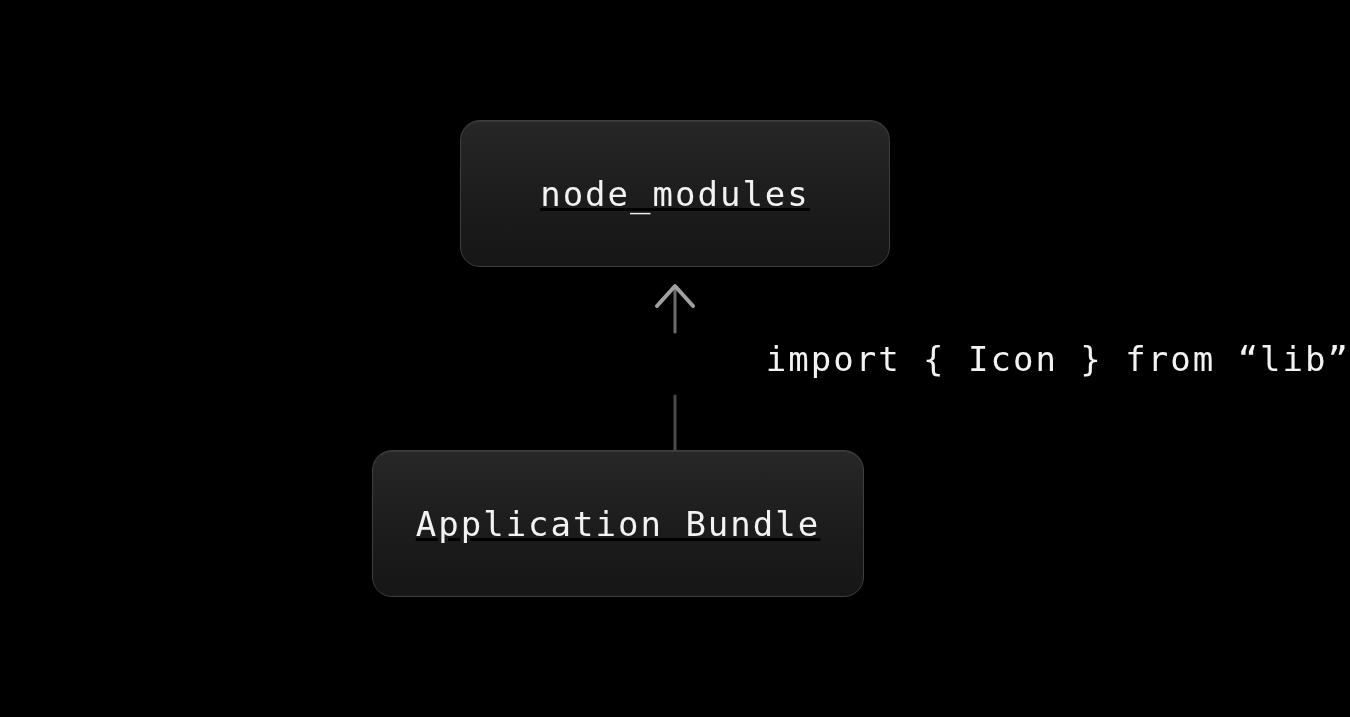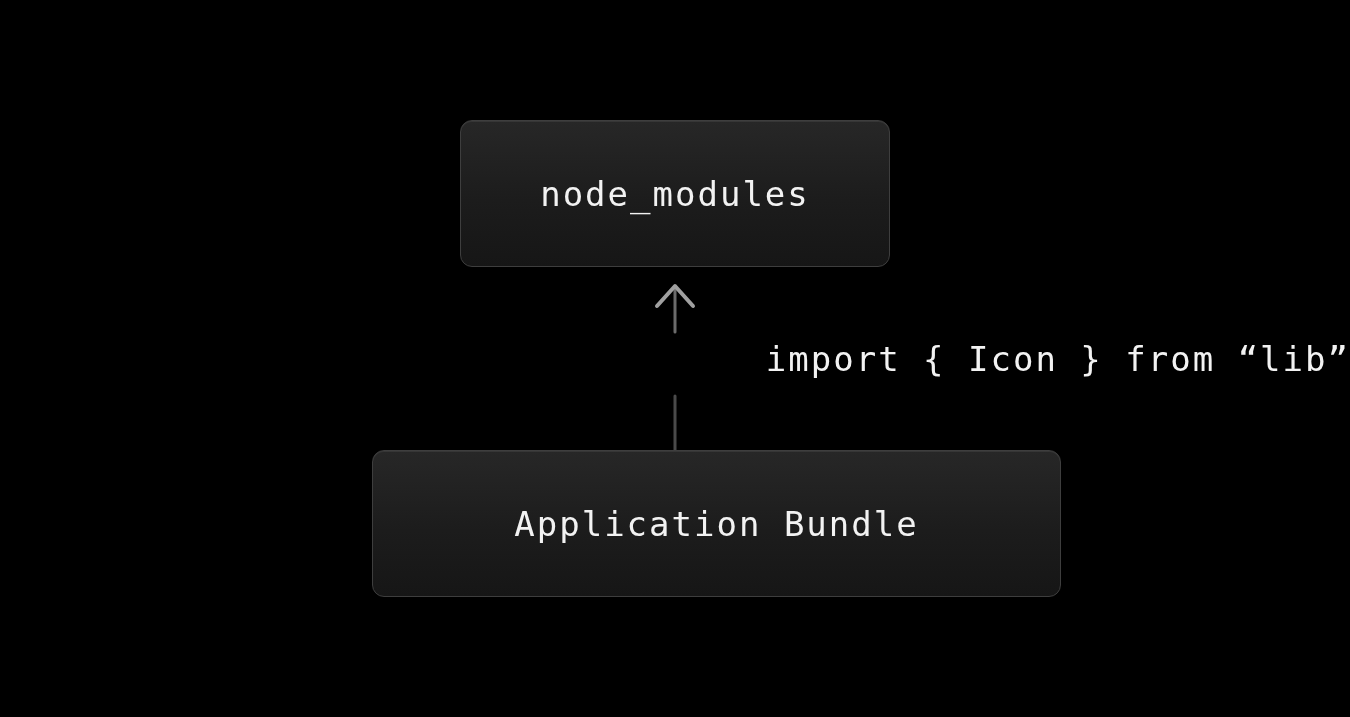--- a/index.html
+++ b/index.html
@@ -19,44 +19,45 @@
     position: absolute;
     left: 0;
     top: 0;
     width: 1350px;
     height: 717px;
     pointer-events: none;
   }
   .node-box {
     position: absolute;
     box-sizing: border-box;
-    border-radius: 12px;
+    border-radius: 20px;
     background: linear-gradient(180deg, #272727 0%, #1c1c1c 55%, #161616 100%);
     border: 1px solid #3e3e3e;
     box-shadow: inset 0 1px 0 rgba(255,255,255,0.07);
     display: flex;
     align-items: center;
     justify-content: center;
+    text-decoration: underline;
   }
   .node-box .label {
     color: #f2f2f2;
     font-size: 34px;
     letter-spacing: 2px;
     white-space: nowrap;
   }
   .box-top {
     left: 460px;
     top: 120px;
     width: 430px;
     height: 147px;
   }
   .box-bottom {
     left: 372px;
     top: 450px;
-    width: 689px;
+    width: 492px;
     height: 147px;
   }
   .edge-label {
     position: absolute;
     left: 0;
     top: 339px;
     width: 1350px;
     text-align: right;
     color: #f2f2f2;
     font-size: 34px;

